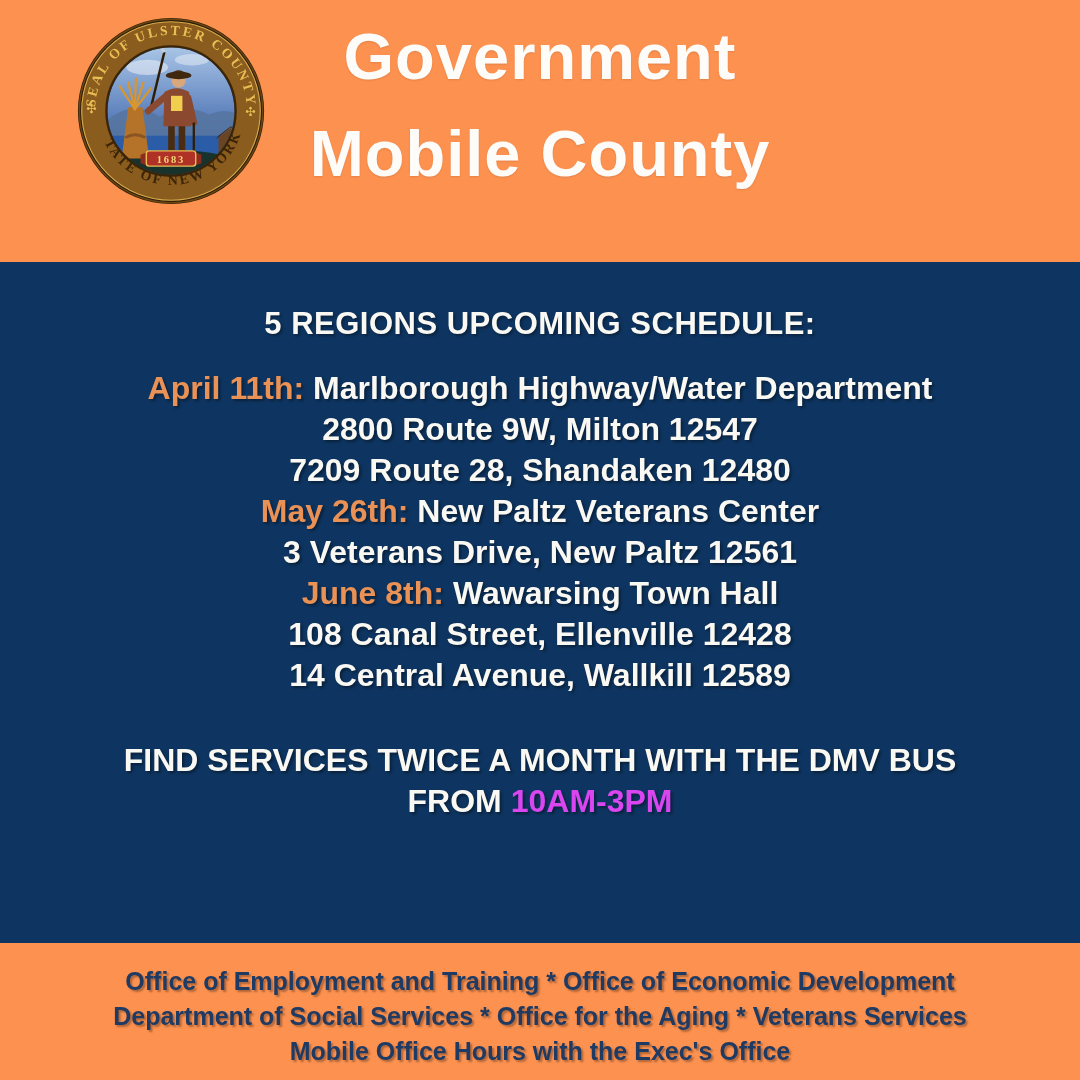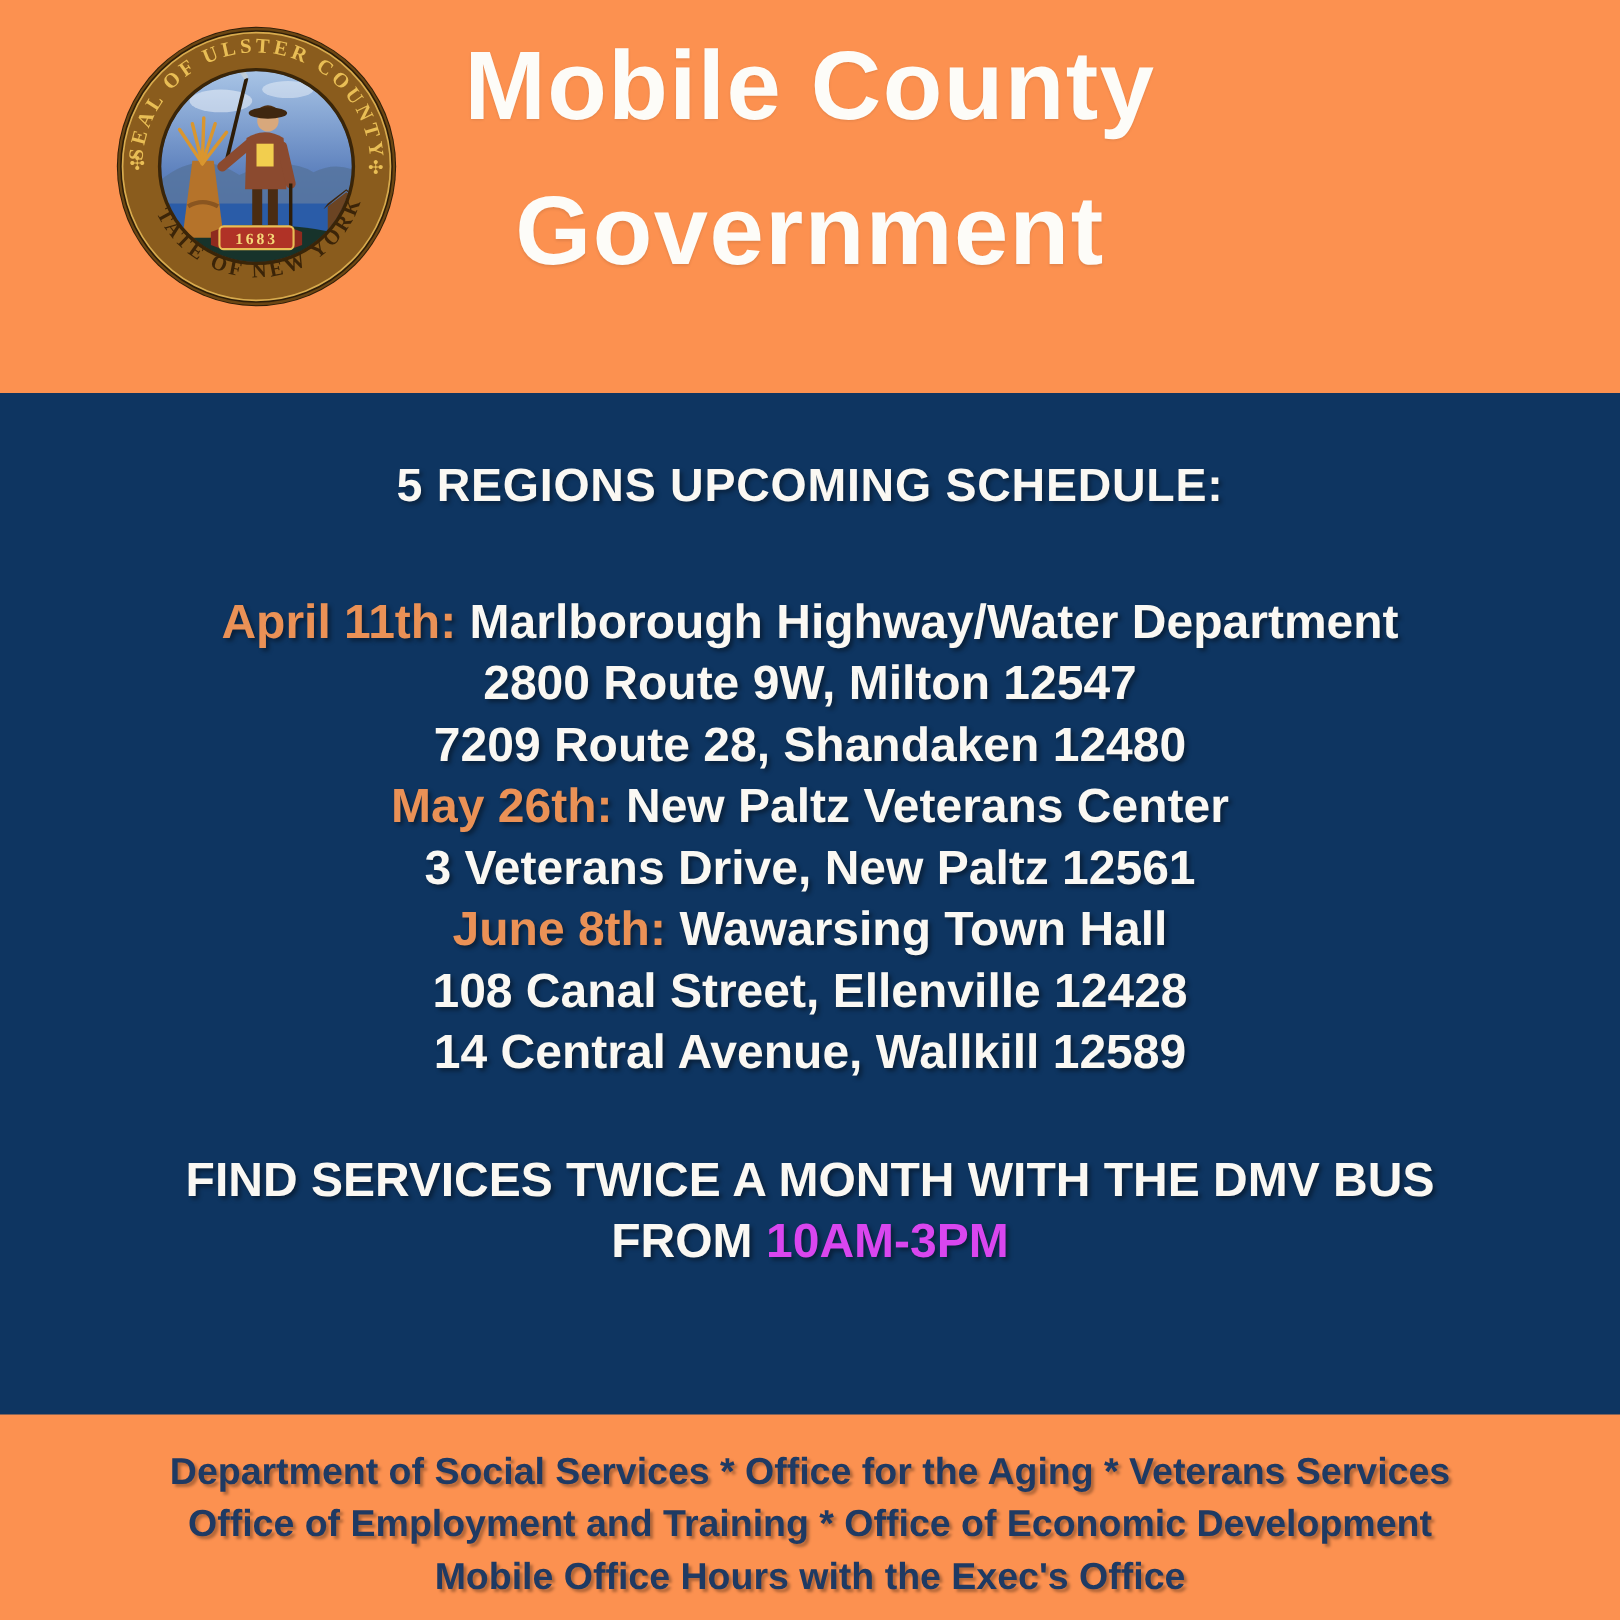--- a/index.html
+++ b/index.html
@@ -14,21 +14,21 @@
            font-weight:800; color:#FDFCF8; letter-spacing:1px;
            text-shadow:0 1px 2px rgba(0,0,0,0.10); }
   .subtitle { text-align:center; font-size:34px; font-style:italic; font-weight:700;
               color:#1F3A5E; line-height:44px; }
 
   
   .main { position:absolute; top:262px; left:0; width:1080px; height:775px;
           background:#0E3561; color:#FAF8F3; text-align:center; }
   .sched-heading { margin-top:42px; font-size:31px; font-weight:700; line-height:40px;
                    letter-spacing:0.5px; text-shadow:2px 2px 3px rgba(0,0,0,0.35); }
-  .events { margin-top:50px; }
+  .events { margin-top:24px; }
   .sched-line { font-size:32px; font-weight:700; line-height:41px;
                 text-shadow:2px 2px 3px rgba(0,0,0,0.40); }
   .date { color:#EA9156; margin-right:9px; }
   .note { margin-top:44px; }
   .time { color:#d946ef; margin-left:9px; }
 
   
   .footer { position:absolute; top:943px; left:0; width:1080px; height:137px;
             background:#FC9150; text-align:center; padding-top:21px; }
   .footer-line { font-size:25px; font-weight:700; line-height:35px; color:#1F3A63;
@@ -118,22 +118,22 @@
         <textPath href="#arcTop" startOffset="50%" text-anchor="middle">SEAL OF ULSTER COUNTY</textPath>
       </text>
       <text font-size="14.5" font-weight="bold" fill="#3B2408" letter-spacing="2.6" font-family="Liberation Serif, serif">
         <textPath href="#arcBottom" startOffset="50%" text-anchor="middle">STATE OF NEW YORK</textPath>
       </text>
       <text x="13" y="105" font-size="13" fill="#E9BE55" transform="rotate(-90 16 100)">✣</text>
       <text x="179" y="105" font-size="13" fill="#E9BE55" transform="rotate(90 184 100)">✣</text>
     </svg>
 
     <div class="title">
+      <div>Government</div>
       <div>Mobile County</div>
-      <div>Government</div>
     </div>
   </div>
 
   <div class="main">
     <div class="sched-heading">5 REGIONS UPCOMING SCHEDULE:</div>
 
     <div class="events">
 
       <div class="sched-line">
         <span class="date">April 11th:</span><span>Marlborough Highway/Water Department</span>
@@ -157,18 +157,18 @@
 
     <div class="note">
       <div class="sched-line">FIND SERVICES TWICE A MONTH WITH THE DMV BUS</div>
       <div class="sched-line">
         <span>FROM</span><span class="time">10AM-3PM</span>
       </div>
     </div>
   </div>
 
   <div class="footer">
+    <div class="footer-line">Office of Employment and Training * Office of Economic Development</div>
     <div class="footer-line">Department of Social Services * Office for the Aging * Veterans Services</div>
-    <div class="footer-line">Office of Employment and Training * Office of Economic Development</div>
     <div class="footer-line">Mobile Office Hours with the Exec's Office</div>
   </div>
 
 </div>
 
 </body></html>

